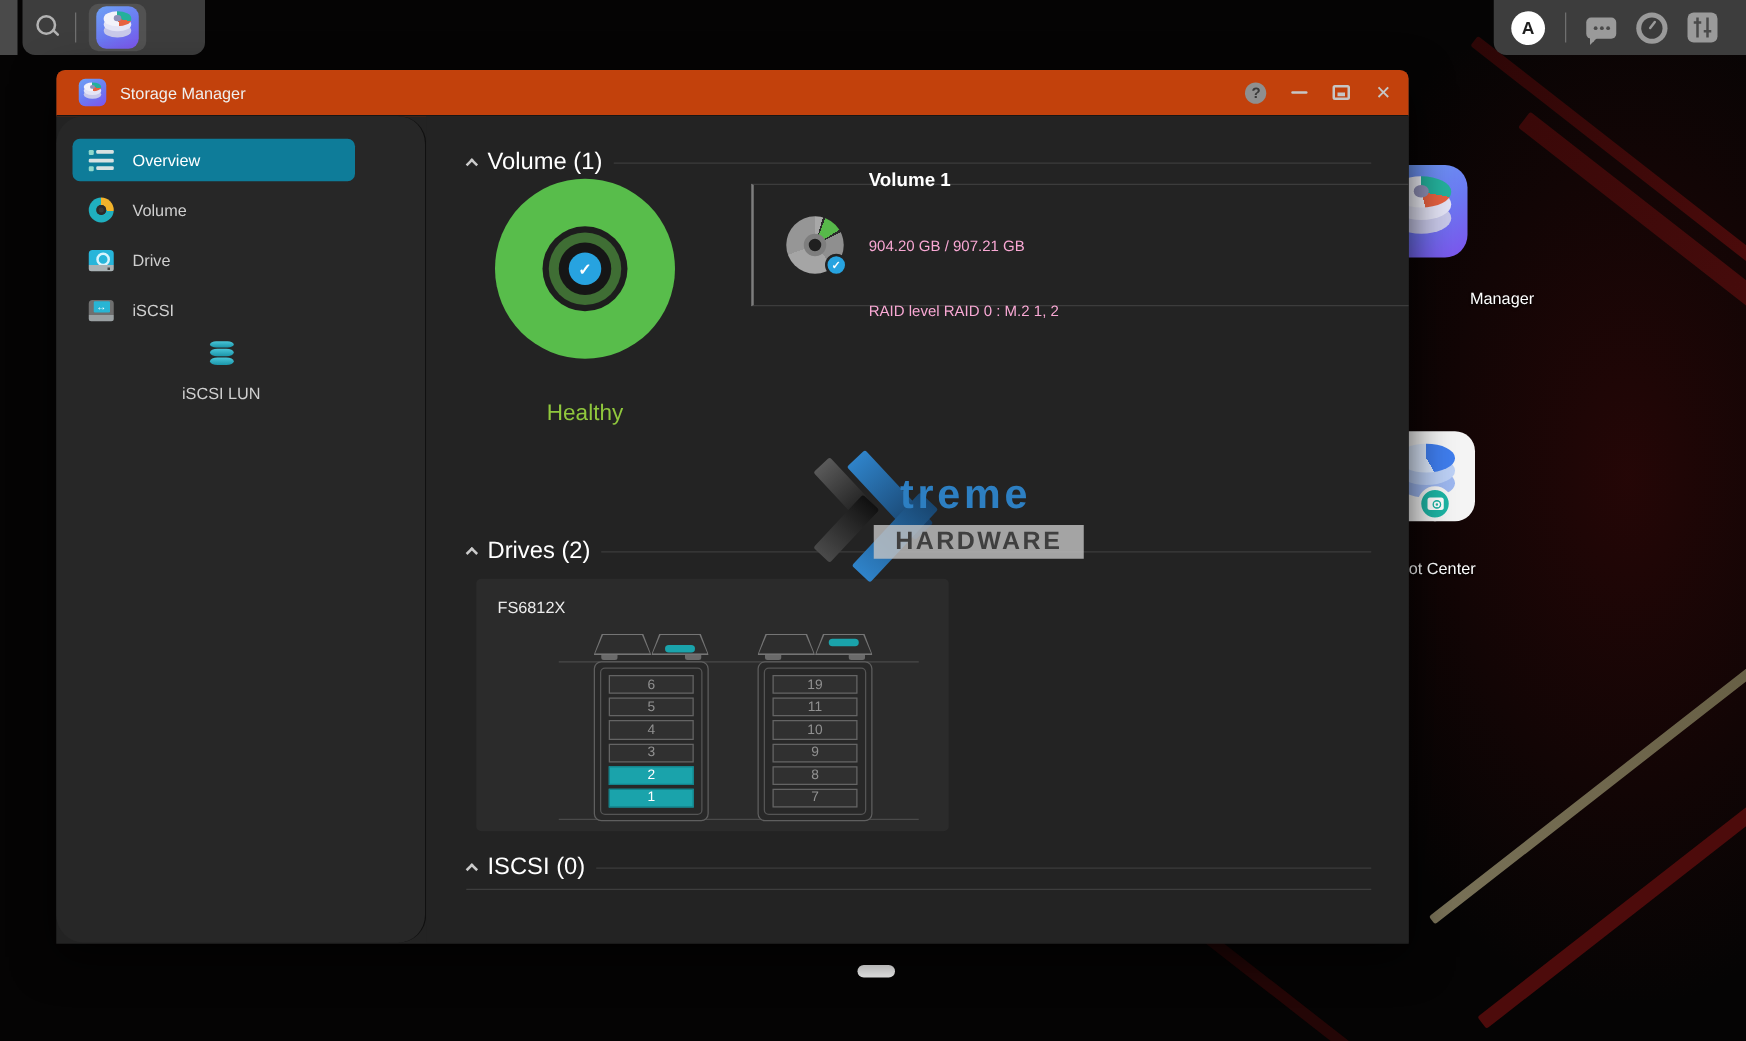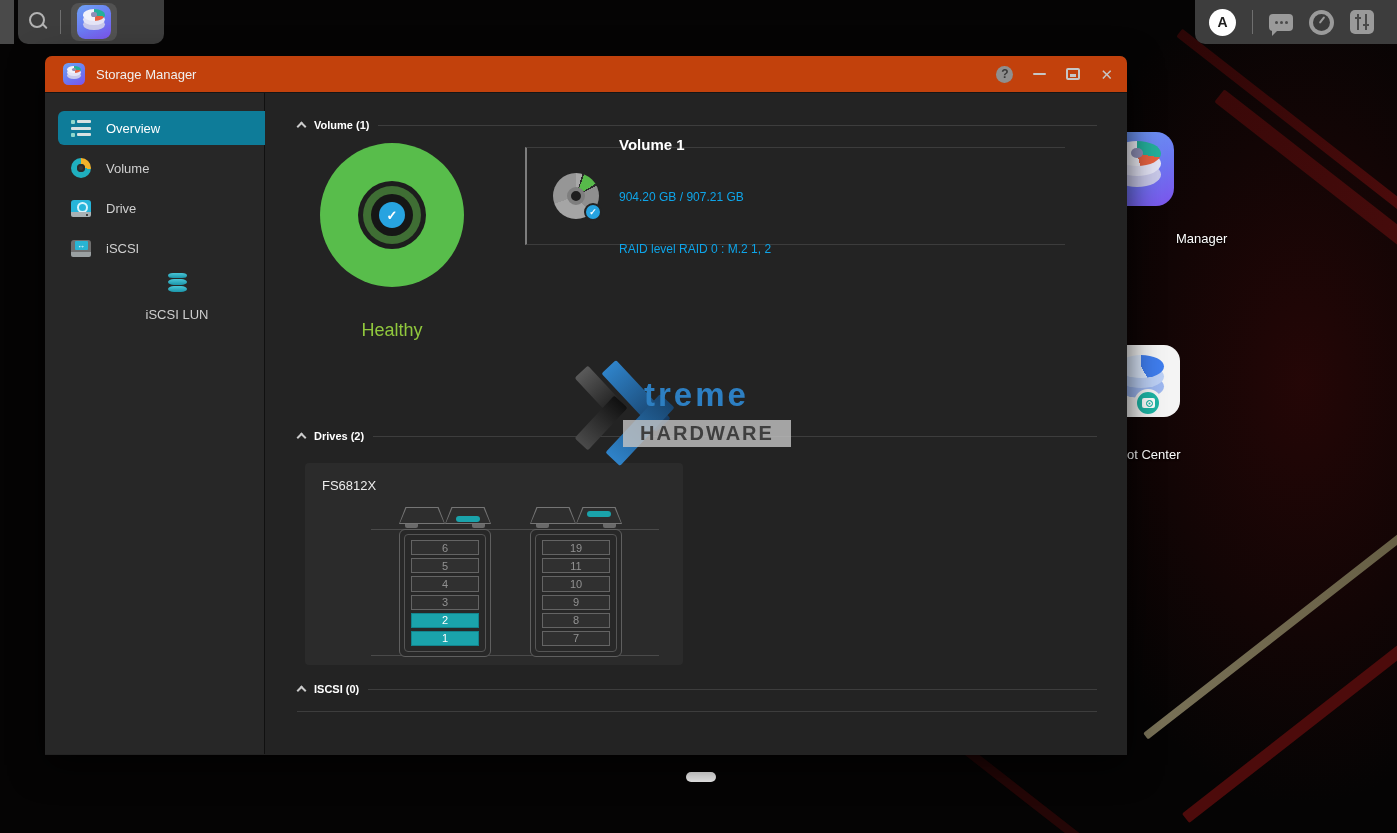--- a/index.html
+++ b/index.html
@@ -70,21 +70,21 @@
   .help-btn { width:17px; height:17px; border-radius:50%; background:#8f8f8f; color:#3a3a3a;
     font-size:12px; font-weight:bold; display:flex; align-items:center; justify-content:center; }
   .min-btn { width:13px; height:2px; background:#c6c6c6; border-radius:1px; }
   .max-btn { position:relative; width:14px; height:12px; border:2px solid #c6c6c6; border-radius:2px; }
   .max-btn::after { content:""; position:absolute; left:2px; bottom:1px; width:6px; height:3px; background:#c6c6c6; }
   .close-btn { color:#c6c6c6; font-size:15px; line-height:1; }
 
   .win-body { position:relative; display:flex; height:661px; }
 
   
-  .sidebar { position:relative; width:220px; background:#272727; border-right:1px solid #101010; }
+  .sidebar { position:relative; width:296px; background:#272727; border-right:1px solid #101010;border-radius:22px; }
   .side-item { position:absolute; left:13px; width:226px; height:34px; border-radius:6px;
     display:flex; align-items:center; padding-left:12px; gap:14px; color:#cfcfcf; font-size:13px; }
   .side-item.selected { background:#0e7c99; color:#fff; }
   .icn { width:22px; height:20px; position:relative; flex:0 0 22px; display:flex; align-items:center; justify-content:center; }
 
   .ic-overview { width:20px; height:16px; display:flex; flex-direction:column; justify-content:space-between; }
   .ic-overview .r { display:flex; gap:2px; align-items:center; height:3px; }
   .ic-overview .dot { width:4px; height:4px; background:#8fd8cd; border-radius:1px; }
   .ic-overview .bar { height:3px; background:#d8e2e2; flex:1; border-radius:1px; }
 
@@ -109,21 +109,21 @@
 
   .ic-lun { width:19px; height:19px; display:flex; flex-direction:column; gap:1px; }
   .ic-lun .c { flex:1; background:linear-gradient(180deg,#49c6d8,#1b95a9); border-radius:8px/4px; }
 
   
   .content { position:relative; flex:1; background:#232323; overflow:hidden; }
   .sec-head { position:absolute; left:32px; right:30px; display:flex; align-items:center; gap:9px; }
   .caret { width:8px; height:8px; position:relative; flex:0 0 8px; }
   .caret::before { content:""; position:absolute; left:1px; top:2px; width:5px; height:5px;
     border-left:2px solid #cbcbcb; border-top:2px solid #cbcbcb; transform:rotate(45deg); }
-  .sec-title { color:#fff; font-size:11px; font-weight:bold; white-space:nowrap; }
+  .sec-title { color:#fff; font-size:19px; font-weight:normal; white-space:nowrap; }
   .sec-rule { flex:1; height:1px; background:#3d3d3d; margin-top:1px; }
   .full-rule { position:absolute; left:32px; right:30px; height:1px; background:#3d3d3d; }
 
   
   .donut { position:absolute; left:55px; top:50px; width:144px; height:144px; }
   .donut .cc { position:absolute; border-radius:50%; left:50%; top:50%; transform:translate(-50%,-50%); }
   .c-green { width:144px; height:144px; background:#58bd4b; }
   .c-gap   { width:68px;  height:68px;  background:#1d1d1d; }
   .c-dkgrn { width:58px;  height:58px;  background:#3f6e34; }
   .c-blk   { width:42px;  height:42px;  background:#161616; }
@@ -138,21 +138,21 @@
     display:flex; align-items:center; padding-left:26px; gap:20px; }
   .disc { position:relative; width:46px; height:46px; border-radius:50%;
     background:conic-gradient(#a8a8a8 0 16deg,#2b2b2b 16deg 21deg,#57b94a 21deg 58deg,#2b2b2b 58deg 63deg,
       #8f8f8f 63deg 140deg,#a5a5a5 140deg 250deg,#969696 250deg 360deg); }
   .disc .hole { position:absolute; left:14px; top:14px; width:18px; height:18px; border-radius:50%;
     background:#1f1f1f; border:4px solid #7e7e7e; }
   .disc .badge { position:absolute; right:-3px; bottom:-2px; width:18px; height:18px; border-radius:50%;
     background:#27a3e0; border:2px solid #232323; color:#fff; font-size:9px; font-weight:bold;
     display:flex; align-items:center; justify-content:center; }
   .vol-text .t1 { color:#fff; font-size:15px; font-weight:bold; margin-bottom:16px; }
-  .vol-text .t2, .vol-text .t3 { color:#0ea5e9; font-size:12px; line-height:16px;margin-top:36px; }
+  .vol-text .t2, .vol-text .t3 { color:#f9a8d4; font-size:12px; line-height:16px;margin-top:36px; }
 
   
   .drives-card { position:absolute; left:40px; top:370px; width:378px; height:202px;
     background:#2b2b2b; border-radius:4px; }
   .model { position:absolute; left:17px; top:15px; color:#ececec; font-size:13px; }
   .rack { position:absolute; left:66px; right:24px; height:1px; background:#4a4a4a; }
   .rack1 { top:66px; } .rack2 { top:192px; }
   .tower { position:absolute; top:44px; width:92px; display:flex; flex-direction:column; align-items:center; }
   .tower-1 { left:94px; } .tower-2 { left:225px; }
   .lid { display:flex; width:92px; height:17px; }

